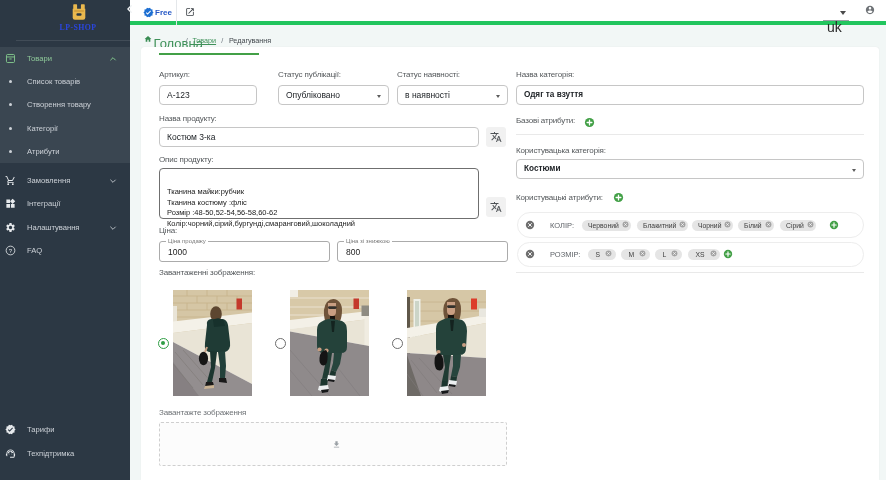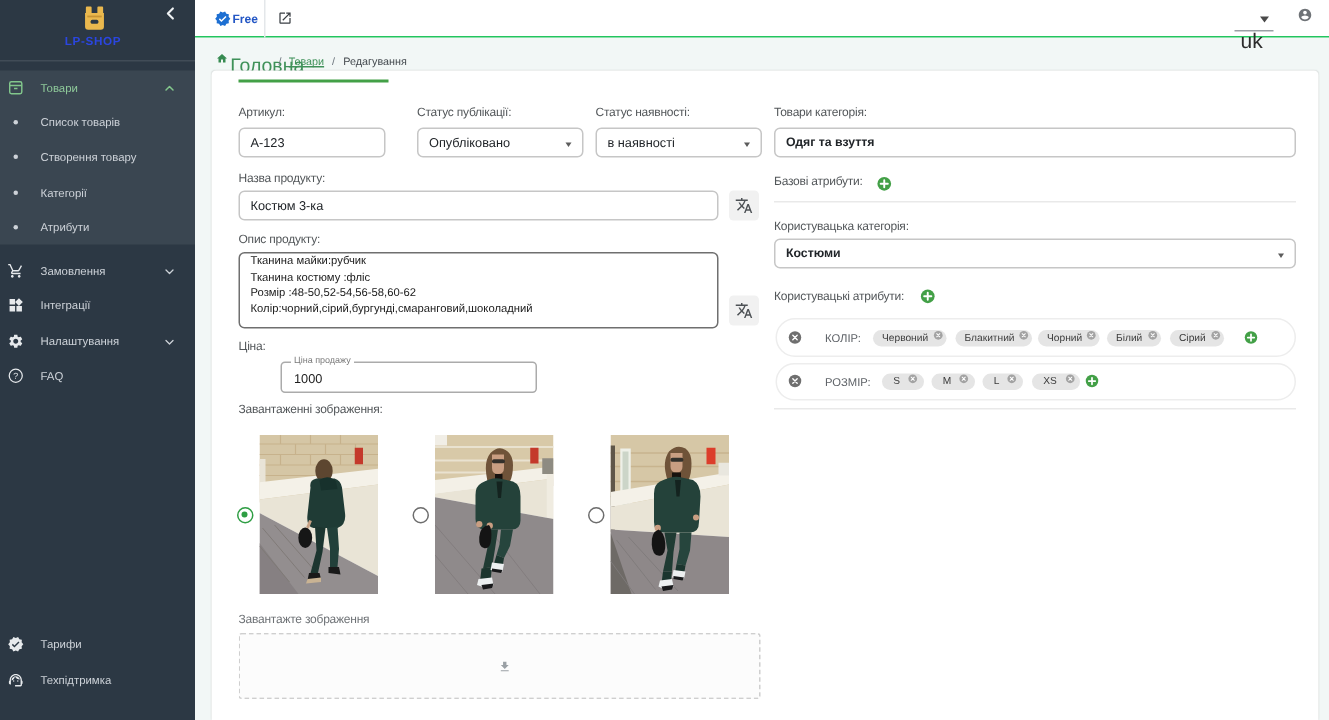--- a/index.html
+++ b/index.html
@@ -3,34 +3,34 @@
 <meta charset="utf-8">
 <style>
 * { margin:0; padding:0; box-sizing:border-box; }
 html,body { width:886px; height:480px; overflow:hidden; }
 body { font-family:"Liberation Sans", sans-serif; background:#f2f7f6; }
 #app { position:relative; width:886px; height:480px; }
 .abs { position:absolute; }
 
 
 #sidebar { position:absolute; left:0; top:0; width:130px; height:480px; background:#2c3844; z-index:5; }
-#brand { position:absolute; left:0; top:0; width:130px; height:41px; border-bottom:1px solid rgba(255,255,255,0.1); }
+#brand { position:absolute; left:16px; top:0; width:130px; height:41px; border-bottom:1px solid rgba(255,255,255,0.1);font-family:Liberation Serif, serif; }
 #brandname { position:absolute; left:0; top:22.5px; width:124px; text-align:center; color:#2b46e0; font-size:7.8px; font-weight:bold; letter-spacing:0.45px; }
 #collapse { position:absolute; left:108px; top:3px; color:#e8eaec; font-size:12px; }
 #treeblock { position:absolute; left:0; top:47px; width:130px; height:116px; background:rgba(255,255,255,0.07); }
 .mitem { position:absolute; left:0; width:130px; height:23px; color:#cdd2d8; font-size:7.6px; }
 .mitem .txt { position:absolute; left:27px; top:7px; }
 .mitem .ic { position:absolute; left:5px; top:6px; width:11px; height:11px; }
 .mitem .chev { position:absolute; left:109px; top:8px; width:8px; height:8px; }
 .sub .txt { left:27px; }
 .bullet { position:absolute; left:9px; top:10px; width:3px; height:3px; border-radius:50%; background:#cdd2d8; }
 .green { color:#8fca9a; }
 
 
-#header { position:absolute; left:130px; top:0; width:756px; height:25px; background:#fff; border-bottom:1px solid #22c55e; z-index:4;text-align:center; }
+#header { position:absolute; left:130px; top:0; width:756px; height:25px; background:#fff; border-bottom:4px solid #22c55e; z-index:4;text-align:center; }
 
 
 #card { position:absolute; left:141px; top:47px; width:738px; height:433px; background:#fff; border-radius:3px 3px 0 0; box-shadow:0 0 1px rgba(0,0,0,0.12); }
 .lbl { position:absolute; font-size:8px; color:#53575a; letter-spacing:-0.15px; }
 .inp { position:absolute; height:20px; border:1px solid #c6c6c6; border-radius:4px; background:#fff; font-size:8.5px; color:#212529; line-height:18px; padding-left:7px; }
 .bold { font-weight:bold; font-size:8.2px; }
 .caret { position:absolute; right:7px; top:8.5px; width:0; height:0; border-left:2.9px solid transparent; border-right:2.9px solid transparent; border-top:3.6px solid #5c5c5c; }
 .hr { position:absolute; height:1px; background:#e9e9e9; }
 .tbtn { position:absolute; width:20px; height:20px; background:#f1f1f1; border-radius:3px; }
 .tbtn svg { position:absolute; left:4px; top:4px; }
@@ -38,21 +38,21 @@
 
 .attrow { position:absolute; left:517px; width:347px; border:1px solid #ededed; border-radius:13px; background:#fff; }
 .chip { position:absolute; height:11px; background:#e5e5e5; border-radius:5.5px; font-size:6.8px; color:#3c3c3c; line-height:11px; padding-left:6px; }
 .wchip { padding-left:7.5px; }
 .wchip .xc { margin-left:5px; margin-right:3.5px; }
 .xc { display:inline-block; vertical-align:middle; margin-left:3px; margin-right:2px; margin-top:-2px; width:7px; height:7px; }
 .cancel-big { position:absolute; width:10px; height:10px; }
 .addc { position:absolute; width:10px; height:10px; }
 
 
-.pfield { position:absolute; height:21px; border:1px solid #ababab; border-radius:3px;margin-left:28px; }
+.pfield { position:absolute; height:21px; border:1px solid #ababab; border-radius:3px; }
 .pfield .flab { position:absolute; left:6px; top:-4px; background:#fff; padding:0 2px; font-size:6px; color:#7a7a7a; }
 .pfield .pval { position:absolute; left:8px; top:5px; font-size:8.5px; color:#1d1d1d; }
 
 
 .radio { position:absolute; width:11px; height:11px; border-radius:50%; border:1.2px solid #6d6d6d; background:#fff; }
 .radio.sel { border-color:#2f9e44; }
 .radio.sel::after { content:""; position:absolute; left:2px; top:2px; width:4.6px; height:4.6px; border-radius:50%; background:#2f9e44; }
 
 
 #upbox { position:absolute; left:159px; top:422px; width:348px; height:44px; border:1px dashed #cfcfcf; border-radius:2px; background:#fcfcfc; }
@@ -184,21 +184,21 @@
   <span style="position:absolute;left:192.5px;top:36px;font-size:7.2px;color:#3f9159;text-decoration:underline">Товари</span>
   <span style="position:absolute;left:221.3px;top:36px;font-size:7.2px;color:#6c757d">/</span>
   <span style="position:absolute;left:228.9px;top:36px;font-size:7.2px;color:#42484d">Редагування</span>
 
   <div id="card"></div>
   <div class="abs" style="left:159px;top:53px;width:100px;height:2px;background:#43a047"></div>
 
   <div class="lbl" style="left:159px;top:70px">Артикул:</div>
   <div class="lbl" style="left:278px;top:70px">Статус публікації:</div>
   <div class="lbl" style="left:397px;top:70px">Статус наявності:</div>
-  <div class="lbl" style="left:516px;top:70px">Товари категорія:</div>
+  <div class="lbl" style="left:516px;top:70px">Назва категорія:</div>
 
   <div class="inp" style="left:159px;top:85px;width:98px">А-123</div>
   <div class="inp" style="left:278px;top:85px;width:111px">Опубліковано<span class="caret"></span></div>
   <div class="inp" style="left:397px;top:85px;width:111px">в наявності<span class="caret"></span></div>
   <div class="inp bold" style="left:516px;top:85px;width:348px">Одяг та взуття</div>
 
   <div class="lbl" style="left:159px;top:114px">Назва продукту:</div>
   <div class="inp" style="left:159px;top:127px;width:320px">Костюм 3-ка</div>
   <div class="tbtn" style="left:486px;top:127px">
       <svg width="12" height="12" viewBox="0 0 24 24">
@@ -207,21 +207,21 @@
     </div>
 
   <div class="lbl" style="left:516px;top:116px">Базові атрибути:</div>
   <svg class="abs" style="left:584px;top:117px" width="11" height="11" viewBox="0 0 24 24">
       <circle cx="12" cy="12" r="10" fill="#43a047"></circle>
       <path stroke="#fff" stroke-width="2.8" stroke-linecap="round" d="M12 6.8v10.4M6.8 12h10.4"></path>
     </svg>
   <div class="hr" style="left:516px;top:134px;width:348px"></div>
 
   <div class="lbl" style="left:159px;top:155px">Опис продукту:</div>
-  <div class="abs" style="left:159px;top:168px;width:320px;height:51px;border:1px solid #6f6f6f;border-radius:4px;background:#fff;font-size:7.5px;color:#202020;line-height:10.6px;padding:0 0 0 7px">
+  <div class="abs" style="left:159px;top:168px;width:320px;height:51px;border:1px solid #6f6f6f;border-radius:4px;background:#fff;font-size:7.5px;color:#202020;line-height:10.6px;padding:18px 0 0 7px">
     Тканина майки:рубчик<br>
     Тканина костюму :фліс<br>
     Розмір :48-50,52-54,56-58,60-62<br>
     Колір:чорний,сірий,бургунді,смаранговий,шоколадний
   </div>
   <div class="tbtn" style="left:486px;top:197px">
       <svg width="12" height="12" viewBox="0 0 24 24">
         <path fill="#4e5256" d="M12.87 15.07l-2.54-2.51.03-.03c1.74-1.94 2.98-4.17 3.71-6.53H17V4h-7V2H8v2H1v1.99h11.17C11.5 7.92 10.44 9.75 9 11.35 8.07 10.32 7.3 9.19 6.69 8h-2c.73 1.63 1.73 3.17 2.98 4.56l-5.09 5.02L4 19l5-5 3.11 3.11.76-2.04zM18.5 10h-2L12 22h2l1.12-3h4.75L21 22h2l-4.5-12zm-2.62 7l1.62-4.33L19.12 17h-3.24z"></path>
       </svg>
     </div>
@@ -291,20 +291,24 @@
       <circle cx="12" cy="12" r="10" fill="#43a047"></circle>
       <path stroke="#fff" stroke-width="2.8" stroke-linecap="round" d="M12 6.8v10.4M6.8 12h10.4"></path>
     </svg>
 
   <div class="hr" style="left:516px;top:272px;width:348px"></div>
 
   <div class="lbl" style="left:159px;top:226px">Ціна:</div>
   <div class="pfield" style="left:159px;top:241px;width:171px">
       <span class="flab">Ціна продажу</span>
       <span class="pval">1000</span>
+    </div>
+  <div class="pfield" style="left:337px;top:241px;width:171px">
+      <span class="flab">Ціна зі знижкою</span>
+      <span class="pval">800</span>
     </div>
 
   <div class="lbl" style="left:159px;top:268px">Завантаженні зображення:</div>
   <div class="radio sel" style="left:157.5px;top:337.5px"></div>
   <div class="radio" style="left:274.8px;top:337.5px"></div>
   <div class="radio" style="left:392px;top:337.5px"></div>
 
   <div class="photo" style="left:173px">
   <svg width="79" height="106" viewBox="0 0 79 106">
     <rect width="79" height="45" fill="#d5c6a5"></rect>

